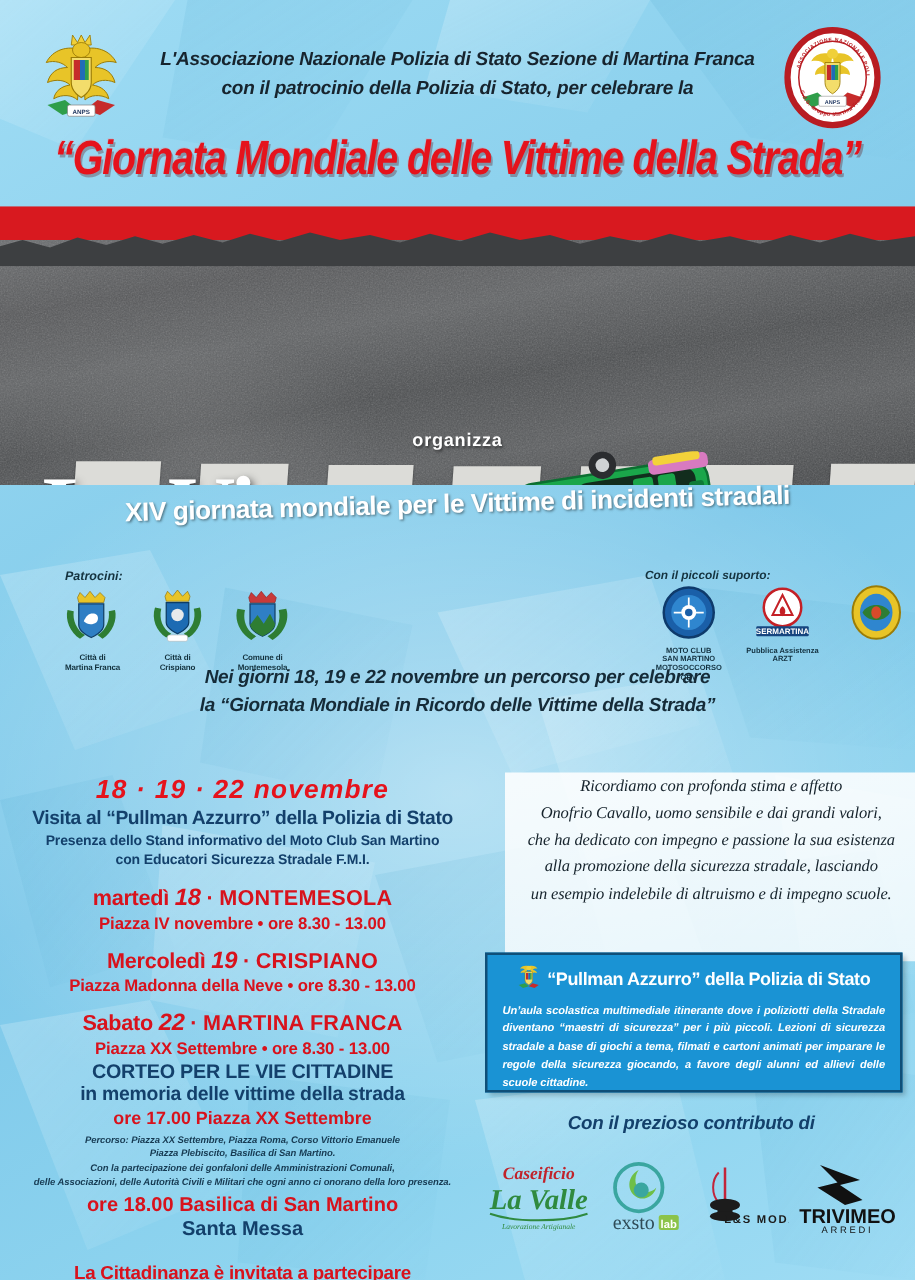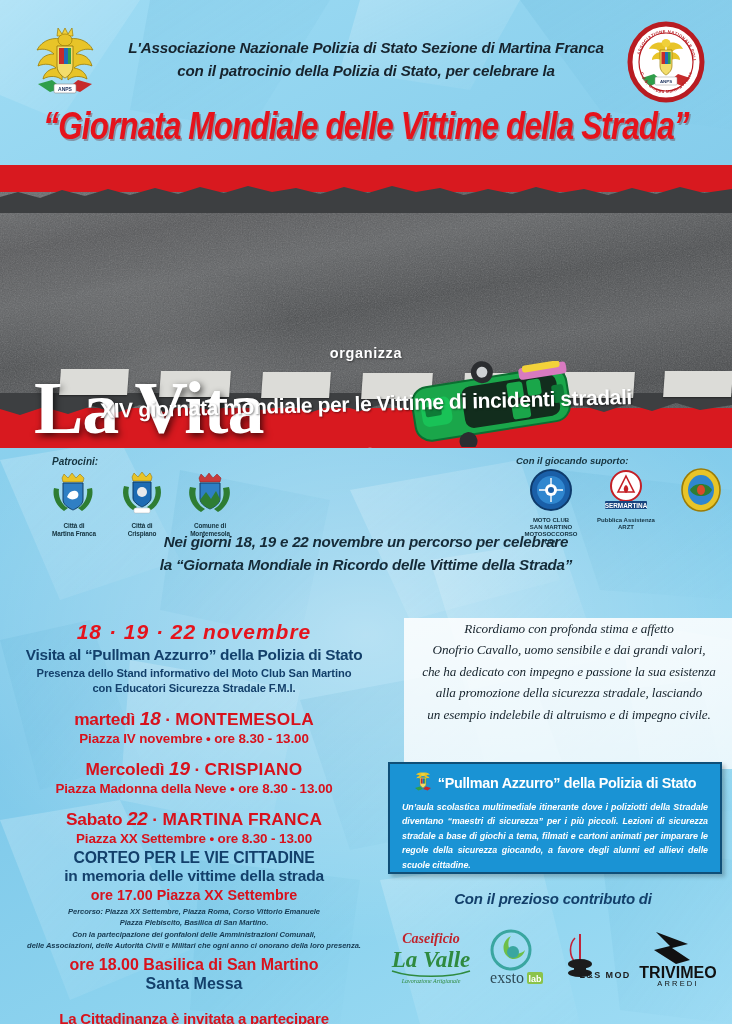--- a/index.html
+++ b/index.html
@@ -31,21 +31,21 @@
   .title-main{
     position:absolute;left:0;top:104px;width:732px;text-align:center;
     color:#e5131c;font-weight:bold;font-style:italic;
     font-size:31.5px;letter-spacing:-0.9px;
     text-shadow:1.5px 1.5px 0 rgba(90,0,0,.30), -0.5px -0.5px 0 rgba(255,120,120,.25);
     white-space:nowrap;
     transform:scaleY(1.22);transform-origin:center top;
   }
 
   
-  .band{position:absolute;left:0;top:165px;width:732px;height:283px;overflow:hidden;}
+  .band{position:absolute;left:0;top:165px;width:732px;height:223px;overflow:hidden;}
   .band-red{position:absolute;inset:0;background:#d8191f;}
   .band-photo{
     position:absolute;left:0;top:27px;width:732px;height:216px;
     background:
       radial-gradient(ellipse 210px 120px at 22% 74%, rgba(255,255,255,.10), rgba(0,0,0,0) 70%),
       linear-gradient(170deg,#6c6e70 0%,#58595b 18%,#636567 34%,#4e5052 52%,#5d5f61 70%,#4a4c4e 88%,#56585a 100%);
   }
   .grain{position:absolute;inset:0;opacity:.75;}
   .grain svg{width:100%;height:100%;}
   .torn-top,.torn-bottom{position:absolute;left:0;width:732px;height:30px;}
@@ -379,21 +379,21 @@
         <path d="M6 17 C3 26 8 37 17 42 L21 39 C13 35 10 26 12 18 Z" fill="#2e7d33"></path>
         <path d="M45 17 C48 26 43 37 34 42 L30 39 C38 35 41 26 39 18 Z" fill="#2e7d33"></path>
       </svg>
       <div class="cap">
         <div>Comune di</div>
         <div>Montemesola</div>
       </div>
     </div>
   </div>
 
-  <div class="support-label">Con il giocando suporto:</div>
+  <div class="support-label">Con il piccoli suporto:</div>
   <div class="sup-row">
     <div class="sup">
       <svg viewBox="0 0 44 44" width="44" height="44">
         <circle cx="22" cy="22" r="20" fill="#1a5fa8" stroke="#0e3a6b" stroke-width="2"></circle>
         <circle cx="22" cy="22" r="14" fill="#2f86cf"></circle>
         <circle cx="22" cy="22" r="6" fill="#ffffff"></circle>
         <path d="M10 22 L34 22 M22 10 L22 34" stroke="#ffffff" stroke-width="1.4"></path>
         <circle cx="22" cy="22" r="3" fill="#1a5fa8"></circle>
       </svg>
       <div class="cap">
@@ -483,21 +483,21 @@
     <div class="messa">Santa Messa</div>
     <div class="cittadinanza">La Cittadinanza è invitata a partecipare</div>
   </div>
 
   <div class="memo-box">
     <div class="memo-text">
       <div>Ricordiamo con profonda stima e affetto</div>
       <div>Onofrio Cavallo, uomo sensibile e dai grandi valori,</div>
       <div>che ha dedicato con impegno e passione la sua esistenza</div>
       <div>alla promozione della sicurezza stradale, lasciando</div>
-      <div>un esempio indelebile di altruismo e di impegno civile.</div>
+      <div>un esempio indelebile di altruismo e di impegno scuole.</div>
     </div>
   </div>
 
   <div class="pullman-box">
     <div class="pullman-head">
       <span>
         <svg width="18" height="20" viewBox="0 0 18 20">
           <path d="M9 2 C6 1 3 2 2 4 C3.6 3.6 5 4 5.8 5 C4 5.2 2.8 6 2.4 7.4 C4 6.6 5.6 6.8 6.4 7.8 Z" fill="#e8c428"></path>
           <path d="M9 2 C12 1 15 2 16 4 C14.4 3.6 13 4 12.2 5 C14 5.2 15.2 6 15.6 7.4 C14 6.6 12.4 6.8 11.6 7.8 Z" fill="#e8c428"></path>
           <ellipse cx="9" cy="3.4" rx="2" ry="1.8" fill="#f0d03a"></ellipse>

